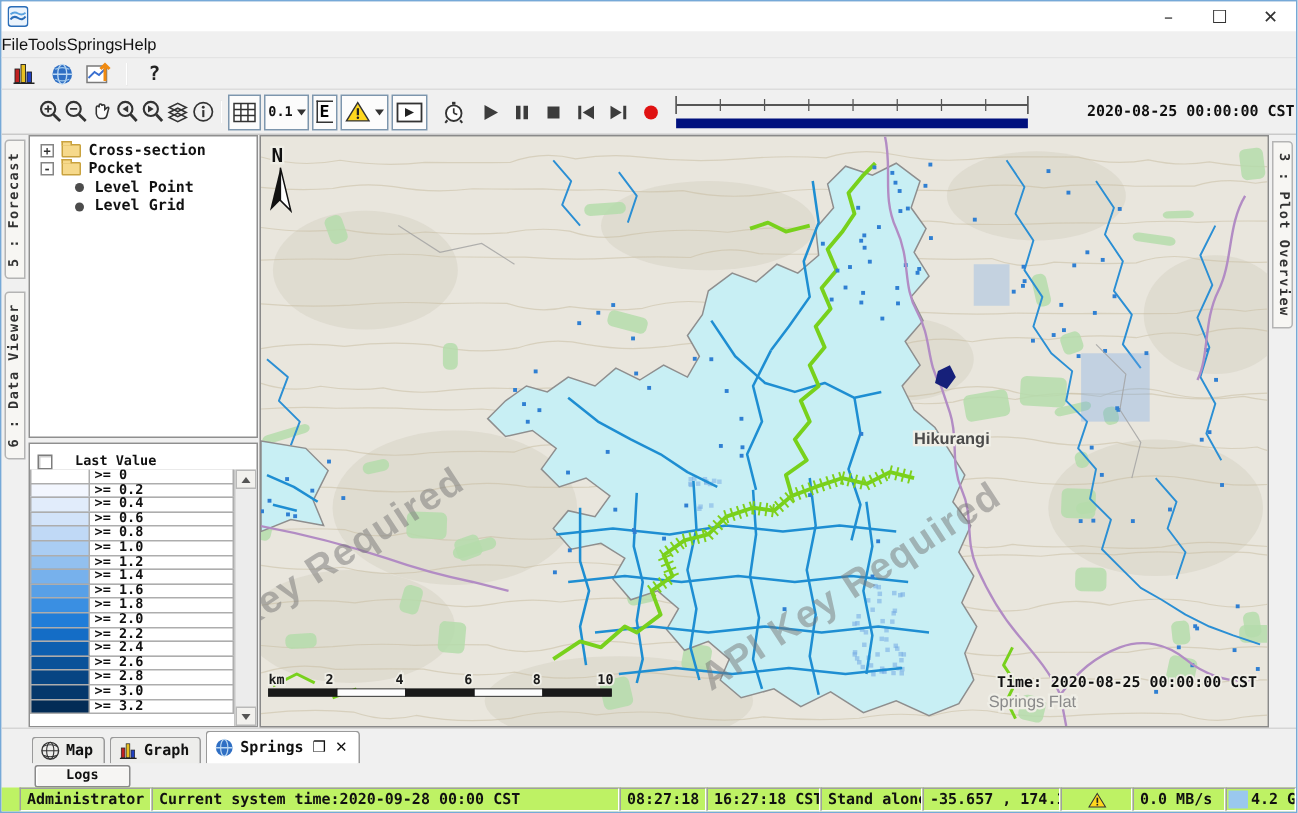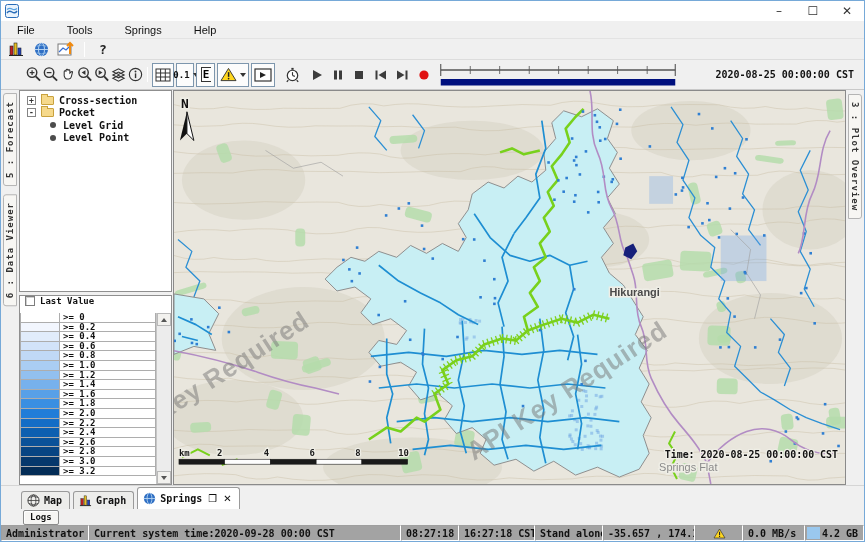--- a/index.html
+++ b/index.html
@@ -12,21 +12,21 @@
   .titlebar { height:20px; background:#ffffff; display:flex; align-items:center; padding-left:4px; flex:0 0 20px; }
   .app-icon { width:14px; height:14px; flex:0 0 14px; }
   .title-text { font-size:12px; color:#111; margin-left:6px; }
   .win-controls { margin-left:auto; display:flex; height:100%; }
   .win-btn { width:34px; display:flex; align-items:center; justify-content:center;
              color:#333; font-size:12px; font-family:"DejaVu Sans", sans-serif; }
 
   
   .menubar { height:18px; background:#f0f0f0; border-bottom:1px solid #e3e3e3;
              display:flex; align-items:center; font-size:11px; color:#111; flex:0 0 18px; }
-  .menu-item { padding:1px 16px; }
+  .menu-item { padding:1px 0; }
 
   
   .toolbar1 { height:21px; background:#f0f0f0; display:flex; align-items:center; gap:5px;
               padding-left:5px; border-bottom:1px solid #dcdcdc; flex:0 0 21px; }
   .tb1-icon { width:20px; height:17px; display:flex; align-items:center; justify-content:center; }
   .tb-sep { width:1px; height:15px; background:#c2c2c2; border-right:1px solid #fff; margin:0 3px; }
   .help-q { font-weight:bold; font-size:13px; color:#222; font-family:"DejaVu Sans Mono", monospace; }
 
   
   .toolbar2 { height:30px; background:#f0f0f0; display:flex; align-items:center;
@@ -68,21 +68,21 @@
   .folder::before { content:""; position:absolute; top:-3px; left:-1px; width:5px; height:2px;
                     background:#f6d98b; border:1px solid #c9a23e; border-bottom:none; }
   .bullet { width:6px; height:6px; border-radius:50%; background:#4c4c4c; flex:0 0 6px; margin-right:2px; }
   .tree-label { padding:0 2px; white-space:nowrap; }
   .tree-label.selected { background:#2e90e8; color:#fff; }
 
   
   .legend-panel { flex:1; background:#fff; border:1px solid #8f8f8f; margin-top:3px;
                   display:flex; flex-direction:column; overflow:hidden;
                   font:700 9px "DejaVu Sans Mono", monospace; color:#111; }
-  .legend-header { height:17px; flex:0 0 17px; display:flex; align-items:flex-start; gap:5px; padding-left:5px; }
+  .legend-header { height:17px; flex:0 0 17px; display:flex; align-items:flex-end; gap:15px; padding-left:5px; }
   .checkbox { width:10px; height:10px; border:1px solid #7d7d7d; background:#fff;
               box-shadow:inset 1px 1px 0 #cfcfcf; flex:0 0 10px; }
   .legend-body { flex:1; display:flex; min-height:0; }
   .legend-rows { flex:1; overflow:hidden; }
   .legend-row { display:flex; height:10.6px; margin-top:-1px; }
   .lg-swatch { width:40px; flex:0 0 40px; border:1px solid #adadad; }
   .lg-label { flex:1; border:1px solid #adadad; border-left:none; background:#fff;
               padding:0 0 0 3px; line-height:9.5px; white-space:nowrap; }
   .legend-scroll { width:15px; flex:0 0 15px; background:#ececec; border-left:1px solid #c6c6c6;
                    display:flex; flex-direction:column; justify-content:space-between; }
@@ -100,25 +100,25 @@
                  gap:3px; padding-left:20px; border-top:1px solid #d5d5d5; }
   .btab { display:flex; align-items:center; gap:4px; font:700 10px "DejaVu Sans Mono", monospace; color:#111;
           background:#ededeb; border:1px solid #9a9a9a; border-bottom:none; height:18px;
           padding:1px 7px 1px 5px; border-radius:3px 3px 0 0; }
   .btab.active { background:#fff; height:22px; box-shadow:1px 0 0 #fff inset; }
   .btab .tab-ctl { font:700 10px "DejaVu Sans", sans-serif; color:#111; margin-left:2px; }
 
   
   .logs-row { height:16px; flex:0 0 16px; background:#f0f0f0; display:flex; align-items:center; padding-left:22px; }
   .logs-btn { font:700 9px "DejaVu Sans Mono", monospace; color:#111; border:1px solid #8a8a8a;
-              background:#f6f5f3; padding:1px 6px 2px; border-radius:2px; box-shadow:inset 1px 1px 0 #fff; }
-
-  
-  .statusbar { height:16px; flex:0 0 16px; display:flex; background:#a3a3a3;
-               font:700 10px "DejaVu Sans Mono", monospace; color:#111; }
+              background:#f6f5f3; padding:1px 20px 2px; border-radius:2px; box-shadow:inset 1px 1px 0 #fff; }
+
+  
+  .statusbar { height:16px; flex:0 0 16px; display:flex; background:#bef264;
+               font:700 10px "DejaVu Sans Mono", monospace; color:#111;padding-left:12px; }
   .status-cell { border:1px solid; border-color:#9f9f9f #ffffff #ffffff #9f9f9f;
                  display:flex; align-items:center; padding:0 4px; white-space:nowrap; overflow:hidden; }
   .sc-user { width:88px; flex:0 0 88px; }
   .sc-systime { width:312px; flex:0 0 312px; }
   .sc-gmt { width:58px; flex:0 0 58px; }
   .sc-cst { width:76px; flex:0 0 76px; }
   .sc-mode { width:68px; flex:0 0 68px; }
   .sc-coord { width:92px; flex:0 0 92px; }
   .sc-warn { width:48px; flex:0 0 48px; justify-content:center; }
   .sc-net { width:62px; flex:0 0 62px; }
@@ -234,21 +234,21 @@
 
     <div class="tb-btn" style="width:26px">
       <svg viewBox="0 0 16 14" width="16" height="14">
           <rect x="1" y="1" width="14" height="12" fill="#fff" stroke="#333"></rect>
           <line x1="1" y1="5" x2="15" y2="5" stroke="#333"></line>
           <line x1="1" y1="9" x2="15" y2="9" stroke="#333"></line>
           <line x1="5.6" y1="1" x2="5.6" y2="13" stroke="#333"></line>
           <line x1="10.3" y1="1" x2="10.3" y2="13" stroke="#333"></line>
         </svg>
     </div>
-    <div class="tb-btn combo" style="width:18px">
+    <div class="tb-btn combo" style="width:30px">
       <svg viewBox="0 0 6 6" width="6" height="6">
           <circle cx="3" cy="3" r="2.6" fill="#1a1aee"></circle>
         </svg>
       <span class="combo-text">0.1</span>
       <span class="drop-arrow"></span>
     </div>
     <div class="tb-btn" style="width:22px">
       <span style="font:700 11px 'DejaVu Sans Mono',monospace;border-left:1px solid #333;border-top:1px solid #333;border-bottom:1px solid #333;padding:0 2px 0 1px">E</span>
     </div>
     <div class="tb-btn combo" style="width:34px">
@@ -335,25 +335,25 @@
           <span class="folder"></span>
           <span class="tree-label">Cross-section</span>
         </div>
         <div class="tree-row">
           <span class="expander">-</span>
           <span class="folder"></span>
           <span class="tree-label">Pocket</span>
         </div>
         <div class="tree-row child">
           <span class="bullet"></span>
-          <span class="tree-label">Level Grid</span>
+          <span class="tree-label">Level Point</span>
         </div>
         <div class="tree-row child">
           <span class="bullet"></span>
-          <span class="tree-label">Level Point</span>
+          <span class="tree-label">Level Grid</span>
         </div>
       </div>
 
       <div class="legend-panel">
         <div class="legend-header">
           <span class="checkbox"></span>
           <span>Last Value</span>
         </div>
         <div class="legend-body">
           <div class="legend-rows">

